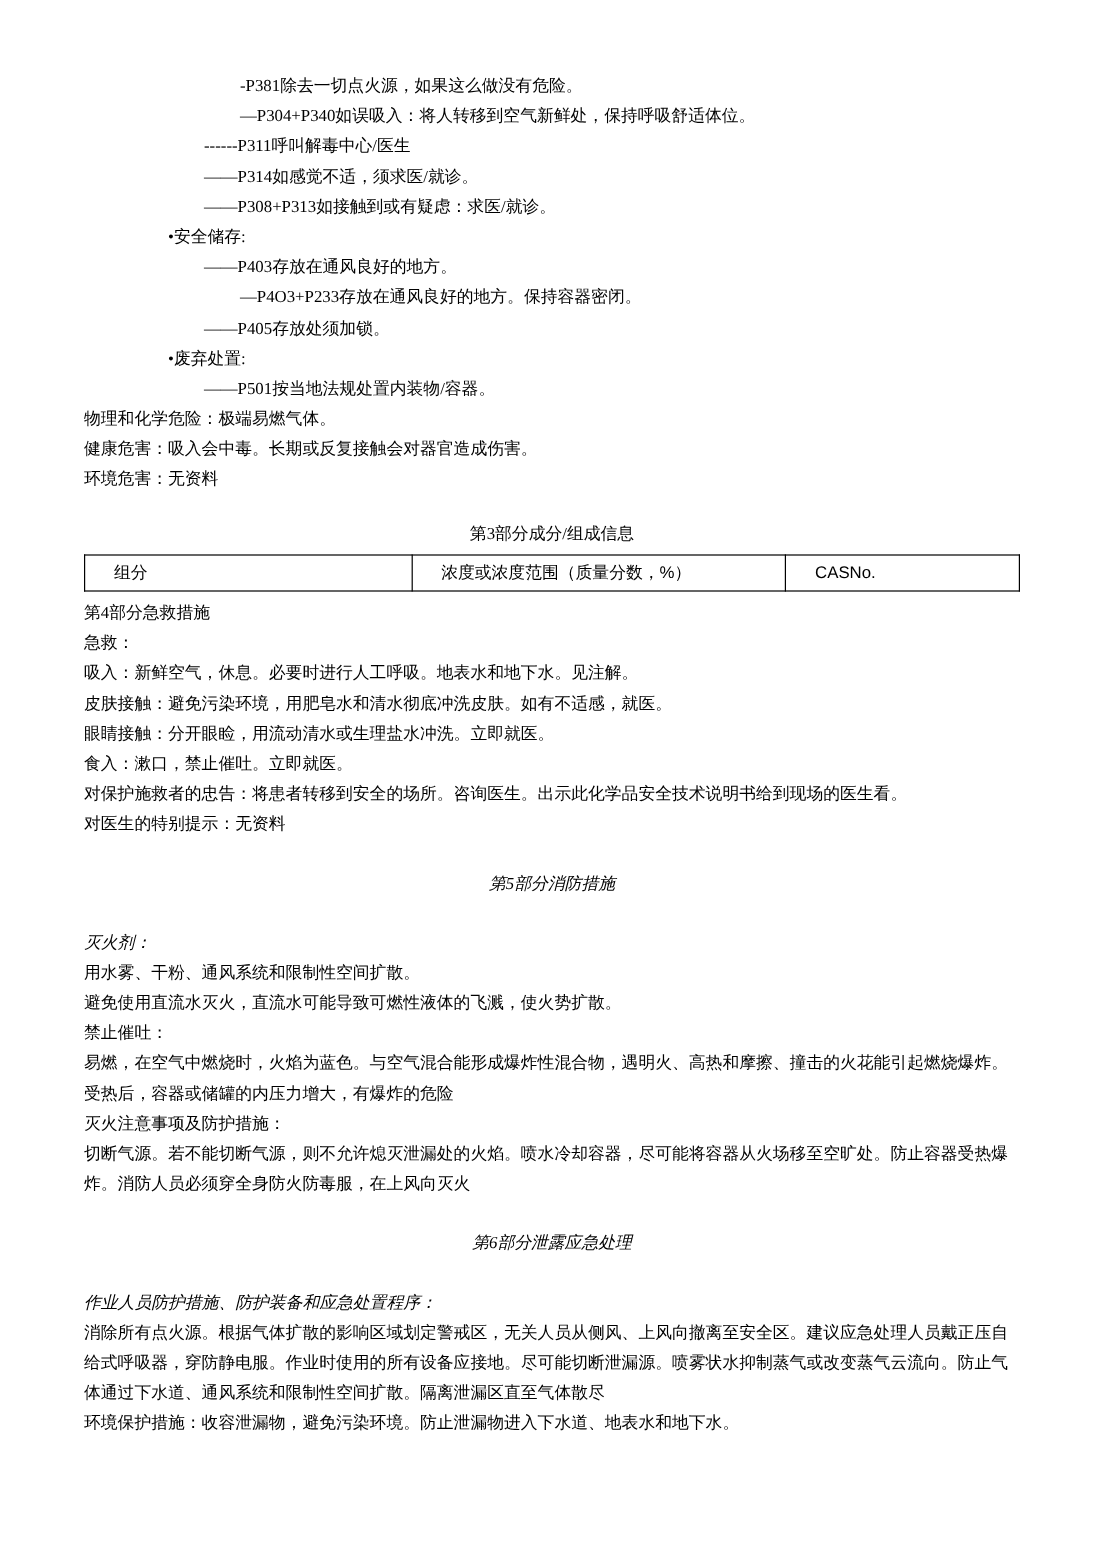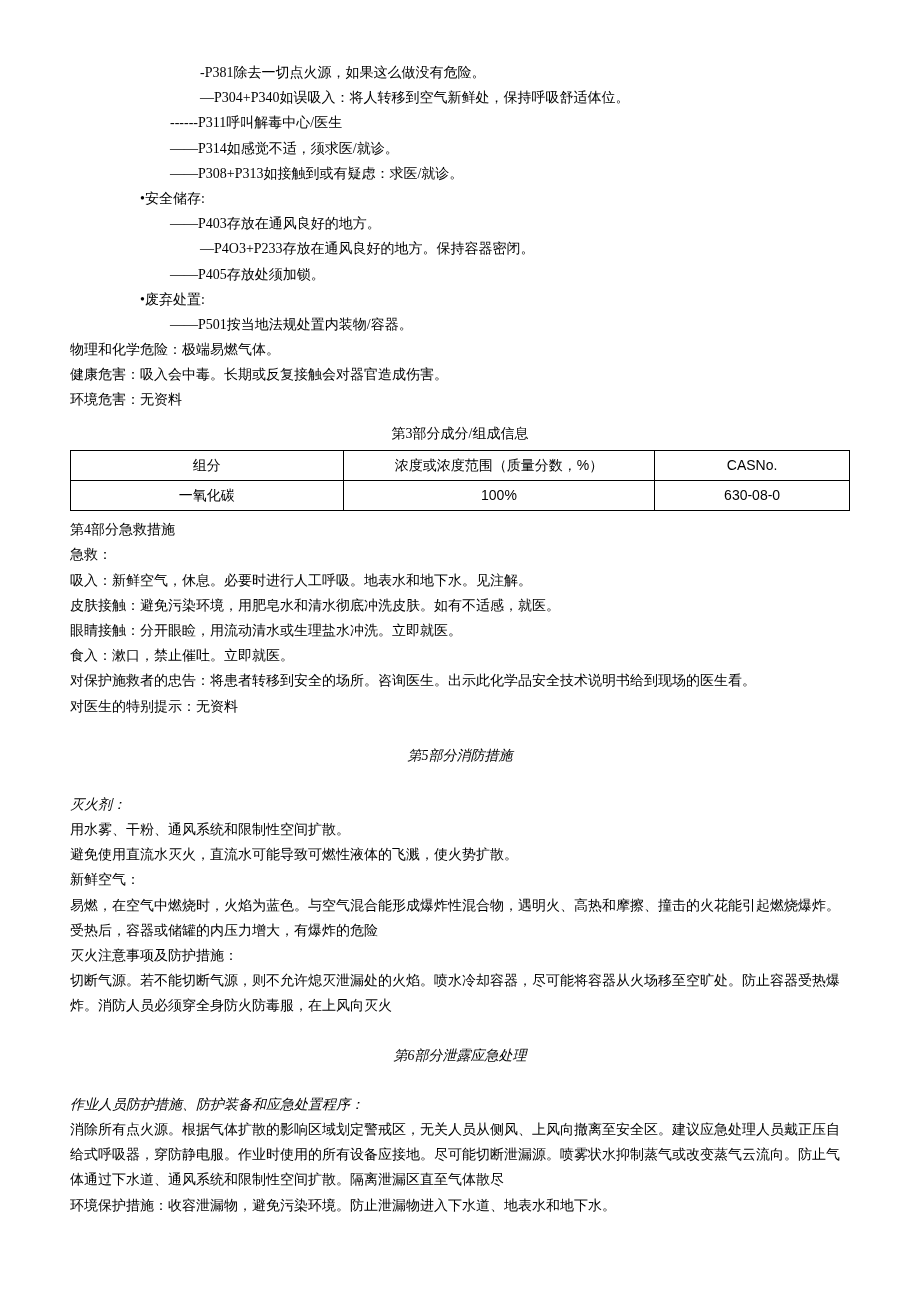--- a/index.html
+++ b/index.html
@@ -12,33 +12,33 @@
     padding: 60px 70px;
     width: 920px;
     box-sizing: border-box;
   }
   .indent-3 { padding-left: 130px; }
   .indent-2 { padding-left: 100px; }
   .indent-1 { padding-left: 70px; }
   .no-indent { padding-left: 0; }
   .section-title {
     text-align: center;
-    margin-top: 8px;
+    margin-top: 20px;
     margin-bottom: 4px;
   }
   table {
     border-collapse: collapse;
     width: 100%;
     margin-bottom: 6px;
     font-family: Arial, "SimSun", sans-serif;
   }
   td {
     border: 1px solid #000;
     padding: 2px 24px;
-    text-align: center;
+    text-align: left;
     font-size: 14px;
   }
   .para { margin: 0; }
   .mt-gap { margin-top: 24px; font-style: italic; }
 </style>
 </head>
 <body>
 
 <p class="para indent-3">-P381除去一切点火源，如果这么做没有危险。</p>
 <p class="para indent-3">—P304+P340如误吸入：将人转移到空气新鲜处，保持呼吸舒适体位。</p>
@@ -59,43 +59,38 @@
 <p class="para no-indent">环境危害：无资料</p>
 
 <p class="section-title">第3部分成分/组成信息</p>
 <table>
   <tbody>
       <tr>
     <td style="width:35%">组分</td>
     <td style="width:40%">浓度或浓度范围（质量分数，%）</td>
     <td style="width:25%">CASNo.</td>
   </tr>
-  <tr>
-    <td>一氧化碳</td>
-    <td>100%</td>
-    <td>630-08-0</td>
-  </tr>
 </tbody>
   </table>
 
 <p class="para no-indent">第4部分急救措施</p>
 <p class="para no-indent">急救：</p>
 <p class="para no-indent">吸入：新鲜空气，休息。必要时进行人工呼吸。地表水和地下水。见注解。</p>
 <p class="para no-indent">皮肤接触：避免污染环境，用肥皂水和清水彻底冲洗皮肤。如有不适感，就医。</p>
 <p class="para no-indent">眼睛接触：分开眼睑，用流动清水或生理盐水冲洗。立即就医。</p>
 <p class="para no-indent">食入：漱口，禁止催吐。立即就医。</p>
 <p class="para no-indent">对保护施救者的忠告：将患者转移到安全的场所。咨询医生。出示此化学品安全技术说明书给到现场的医生看。</p>
 <p class="para no-indent">对医生的特别提示：无资料</p>
 
 <p class="section-title mt-gap">第5部分消防措施</p>
 
 <p class="para no-indent mt-gap">灭火剂：</p>
 <p class="para no-indent">用水雾、干粉、通风系统和限制性空间扩散。</p>
 <p class="para no-indent">避免使用直流水灭火，直流水可能导致可燃性液体的飞溅，使火势扩散。</p>
-<p class="para no-indent">新鲜空气：</p>
+<p class="para no-indent">禁止催吐：</p>
 <p class="para no-indent">易燃，在空气中燃烧时，火焰为蓝色。与空气混合能形成爆炸性混合物，遇明火、高热和摩擦、撞击的火花能引起燃烧爆炸。受热后，容器或储罐的内压力增大，有爆炸的危险</p>
 <p class="para no-indent">灭火注意事项及防护措施：</p>
 <p class="para no-indent">切断气源。若不能切断气源，则不允许熄灭泄漏处的火焰。喷水冷却容器，尽可能将容器从火场移至空旷处。防止容器受热爆炸。消防人员必须穿全身防火防毒服，在上风向灭火</p>
 
 <p class="section-title mt-gap">第6部分泄露应急处理</p>
 
 <p class="para no-indent mt-gap">作业人员防护措施、防护装备和应急处置程序：</p>
 <p class="para no-indent">消除所有点火源。根据气体扩散的影响区域划定警戒区，无关人员从侧风、上风向撤离至安全区。建议应急处理人员戴正压自给式呼吸器，穿防静电服。作业时使用的所有设备应接地。尽可能切断泄漏源。喷雾状水抑制蒸气或改变蒸气云流向。防止气体通过下水道、通风系统和限制性空间扩散。隔离泄漏区直至气体散尽</p>
 <p class="para no-indent">环境保护措施：收容泄漏物，避免污染环境。防止泄漏物进入下水道、地表水和地下水。</p>
 

